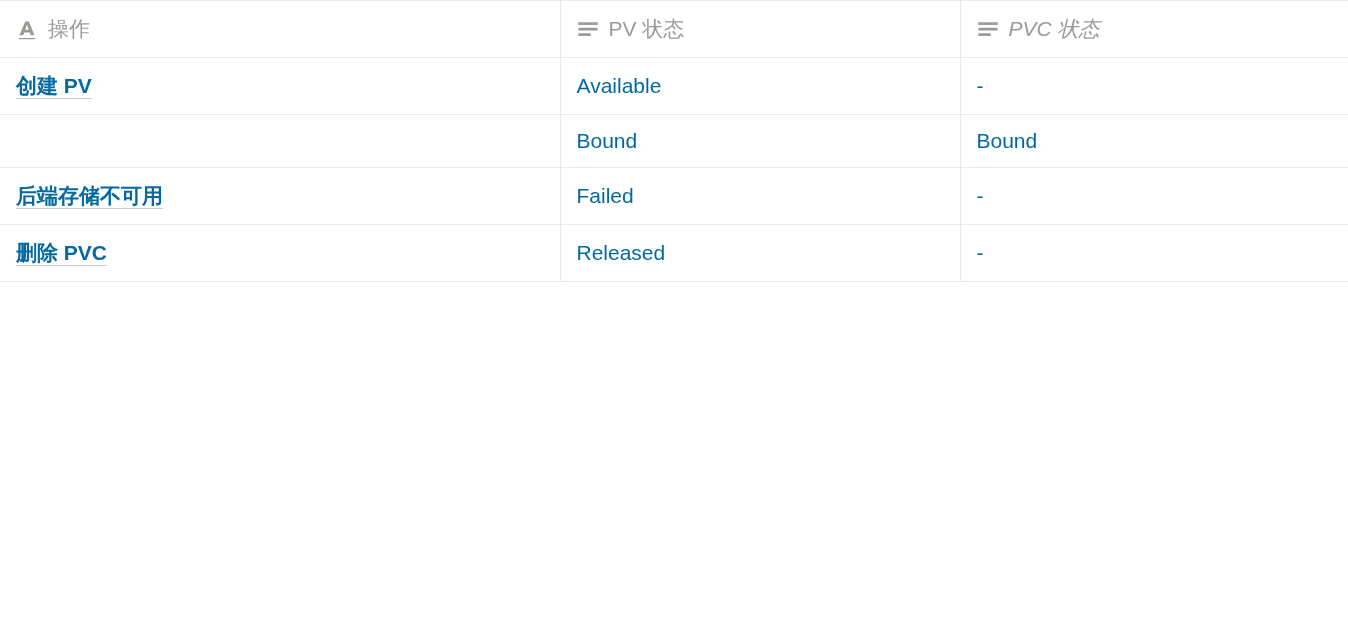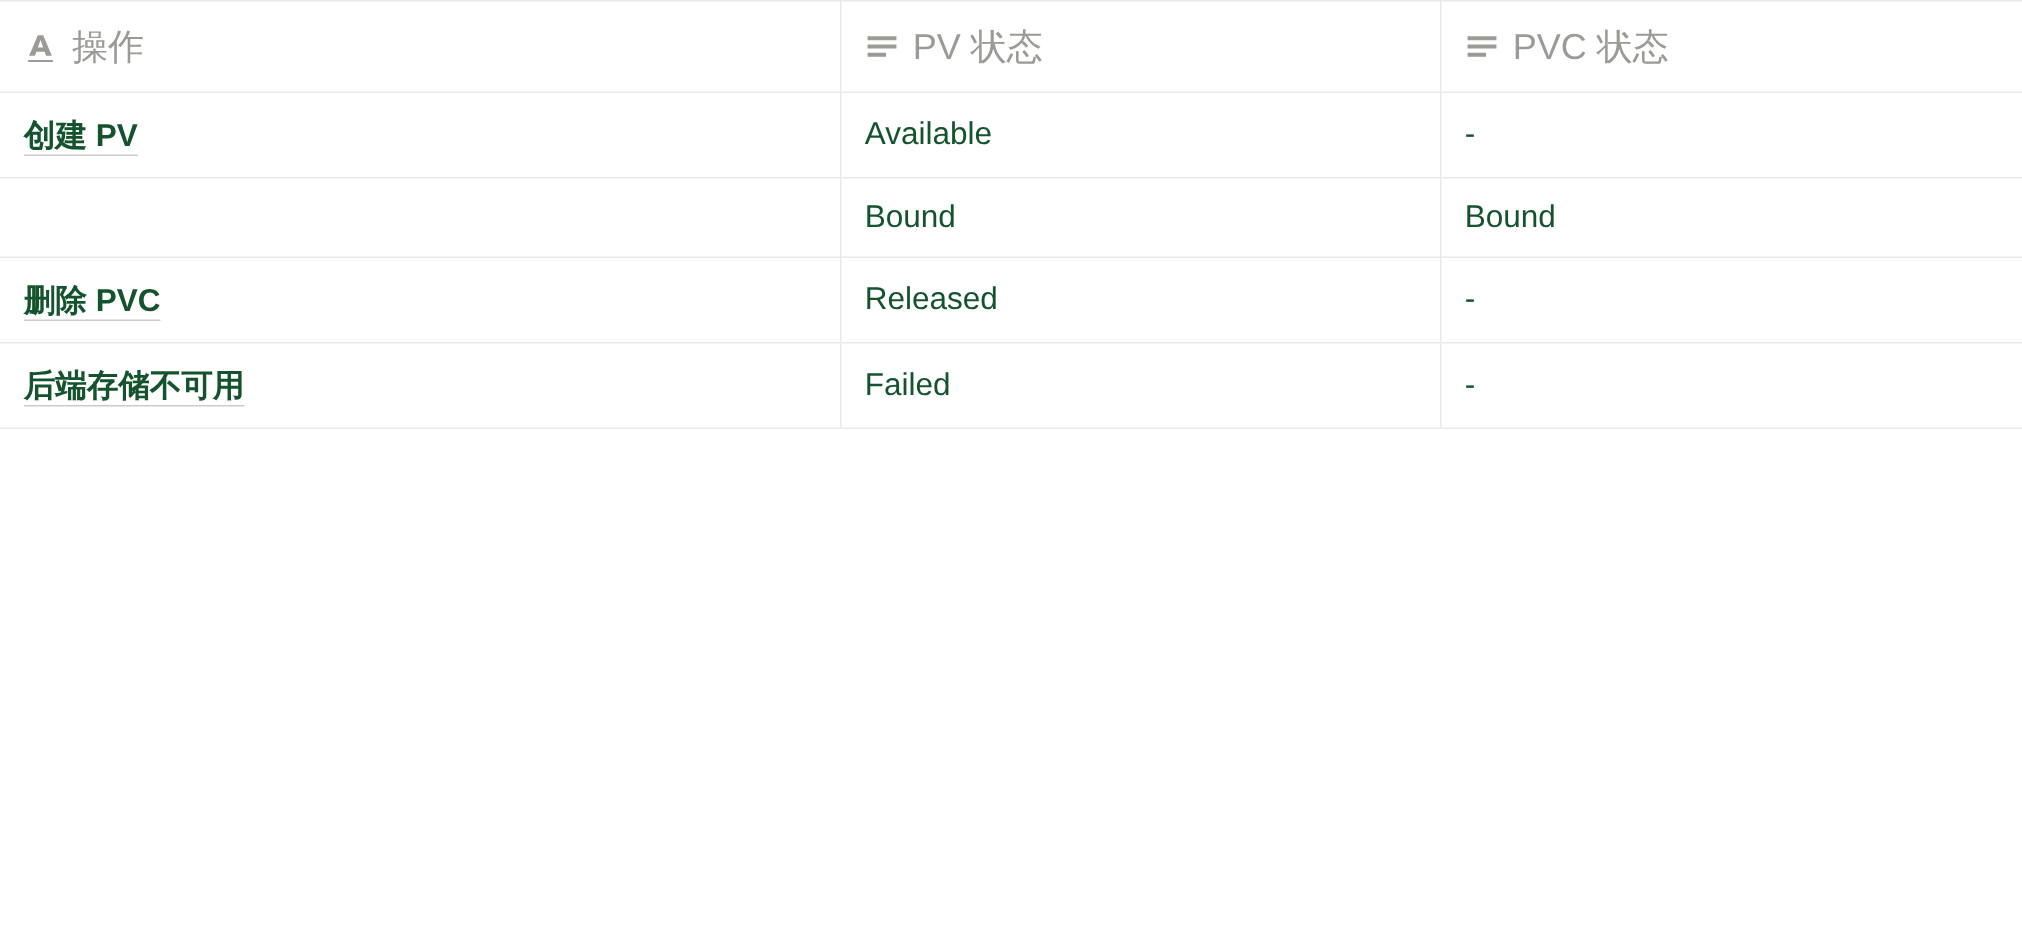--- a/index.html
+++ b/index.html
@@ -25,26 +25,27 @@
     thead tr {
       border-top: 1px solid #e9e9e7;
       border-bottom: 1px solid #e9e9e7;
     }
     th {
       text-align: left;
       font-weight: 400;
       color: #9b9a97;
       padding: 14px 16px;
       border-right: 1px solid #e9e9e7;
-      font-size: 24px;
+      font-size: 21px;
       vertical-align: middle;
       margin-left: 28px;
     }
     th:last-child {
       border-right: none;
+      font-style: italic;
     }
     th:nth-child(1) {
       width: 560px;
     }
     th:nth-child(2) {
       width: 400px;
     }
     th:nth-child(3) {
       width: auto;
     }
@@ -65,21 +66,21 @@
       height: 22px;
       fill: currentColor;
     }
     tbody tr {
       border-bottom: 1px solid #e9e9e7;
     }
     td {
       padding: 14px 16px;
       border-right: 1px solid #e9e9e7;
       font-size: 21px;
-      color: #14532d;
+      color: #0369a1;
       vertical-align: middle;
     }
     td:last-child {
       border-right: none;
     }
     td.title-cell {
       font-weight: 600;
     }
     td.title-cell .underline {
       border-bottom: 1px solid rgba(55,53,47,0.25);
@@ -130,24 +131,24 @@
         <td class="title-cell"><span class="underline">创建 PV</span></td>
         <td>Available</td>
         <td>-</td>
       </tr>
       <tr>
         <td class="title-cell"><span></span></td>
         <td>Bound</td>
         <td>Bound</td>
       </tr>
       <tr>
-        <td class="title-cell"><span class="underline">删除 PVC</span></td>
-        <td>Released</td>
+        <td class="title-cell"><span class="underline">后端存储不可用</span></td>
+        <td>Failed</td>
         <td>-</td>
       </tr>
       <tr>
-        <td class="title-cell"><span class="underline">后端存储不可用</span></td>
-        <td>Failed</td>
+        <td class="title-cell"><span class="underline">删除 PVC</span></td>
+        <td>Released</td>
         <td>-</td>
       </tr>
     </tbody>
   </table>
 </div>
 
 </body></html>

